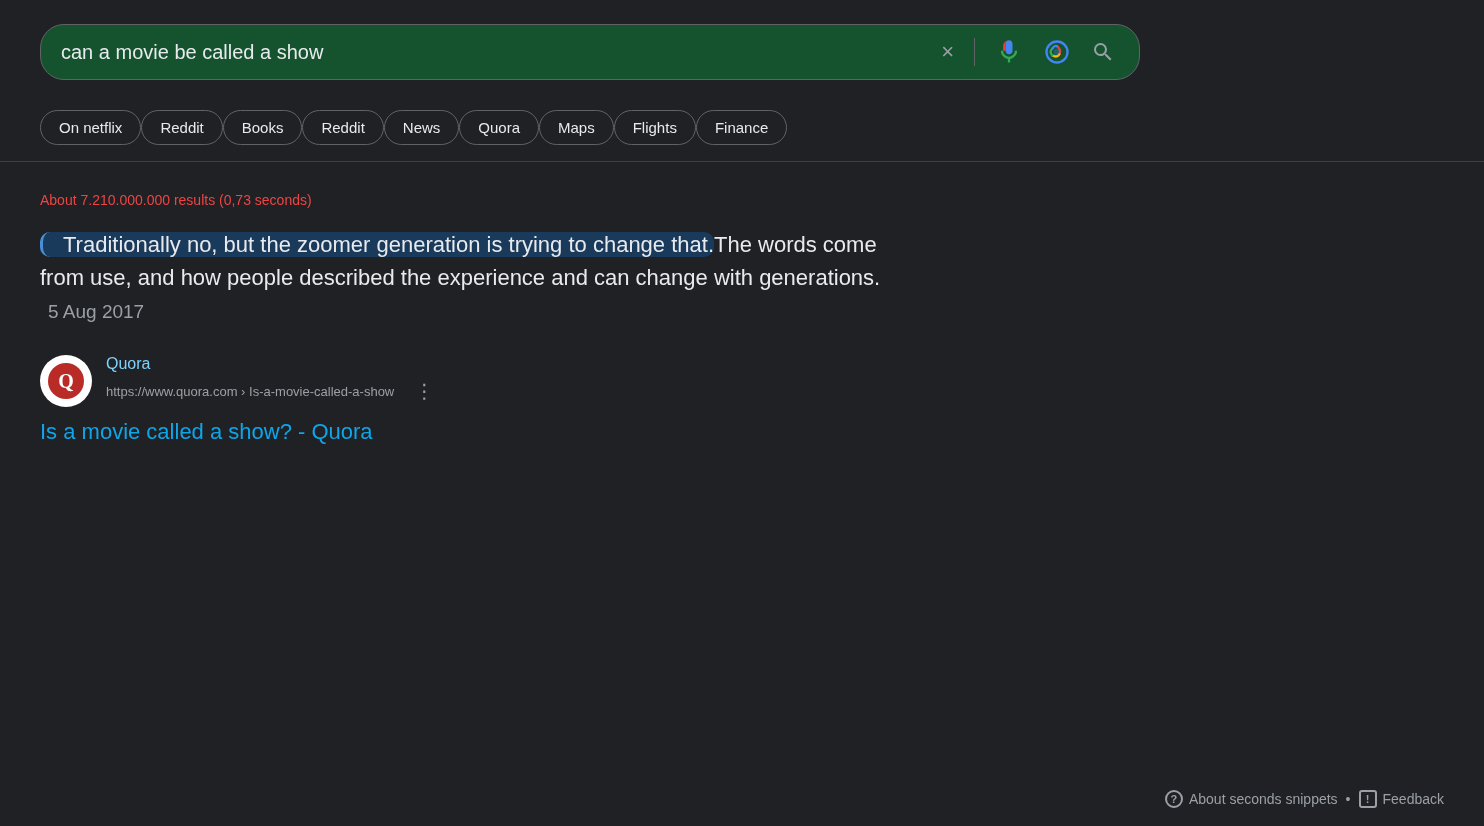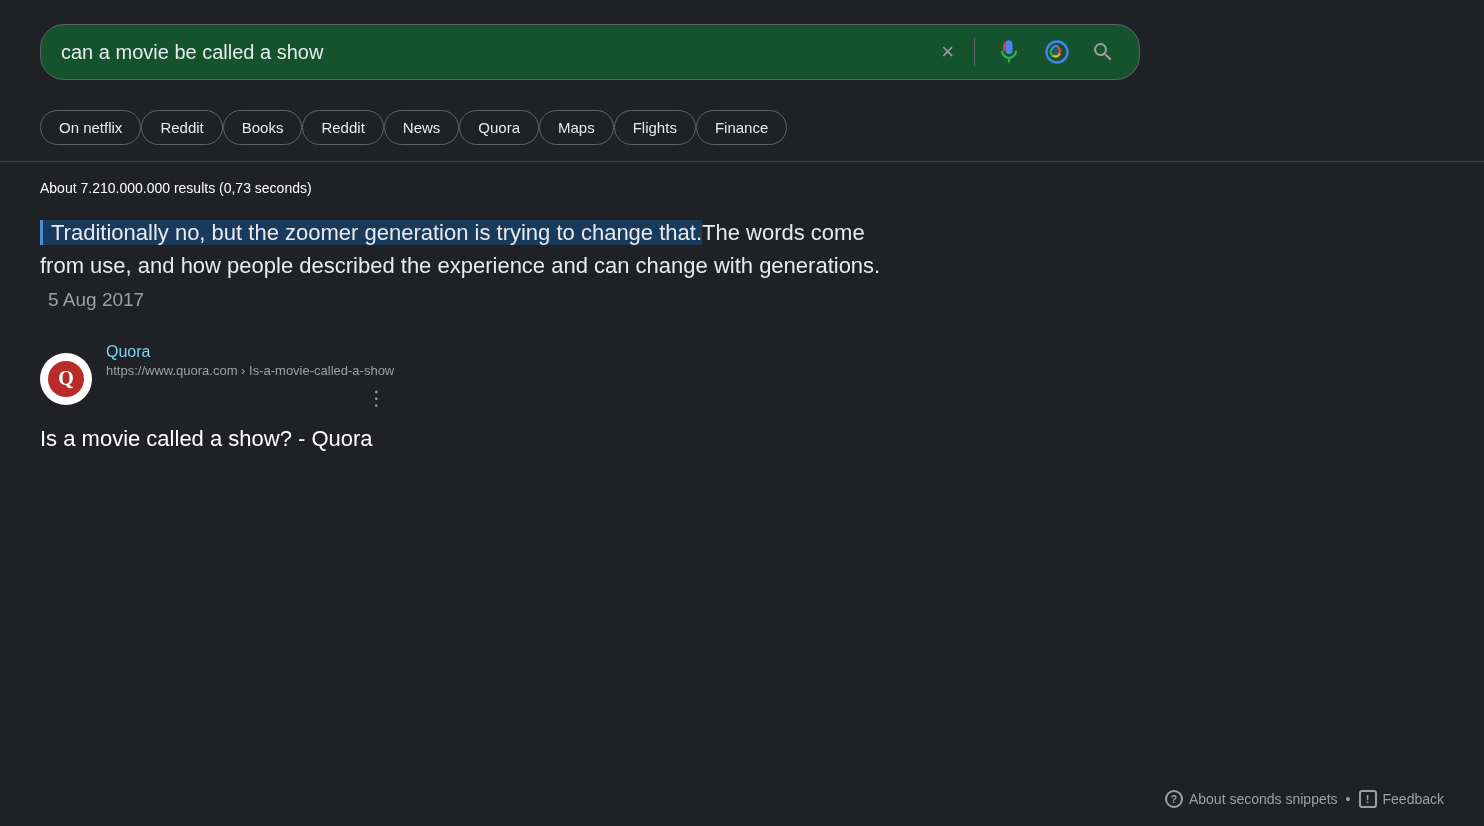--- a/index.html
+++ b/index.html
@@ -106,41 +106,43 @@
       background: transparent;
       transition: background 0.15s;
     }
 
     
     .results-area {
       padding: 18px 40px 0 40px;
     }
 
     .results-count {
-      color: #ffffff;
+      color: #ef4444;
       font-size: 14px;
       margin-bottom: 20px;
+      margin-top: 12px;
     }
 
     
     .featured-snippet {
       max-width: 860px;
       margin-bottom: 24px;
     }
 
     .snippet-text {
       font-size: 22px;
       line-height: 1.5;
       color: #e8eaed;
     }
 
     .snippet-highlight {
       background-color: #1a3a5c;
       border-left: 3px solid #4a8fd4;
-      padding-left: 8px;
+      padding-left: 20px;
+      border-radius: 10px;
     }
 
     .snippet-date {
       color: #9aa0a6;
       font-size: 19px;
       margin-left: 8px;
       font-weight: normal;
       text-align: center;
     }
 
@@ -192,35 +194,34 @@
     }
 
     .source-url {
       font-size: 13px;
       color: #9aa0a6;
     }
 
     .source-url-row {
       display: flex;
       align-items: center;
-      gap: 4px;
-      flex-direction: column;
+      gap: 12px;
     }
 
     .more-icon {
       color: #9aa0a6;
       font-size: 20px;
       cursor: pointer;
       margin-left: auto;
       padding: 4px 8px;
     }
 
     .result-link {
       font-size: 22px;
-      color: #ffffff;
+      color: #0ea5e9;
       text-decoration: none;
       cursor: pointer;
     }
 
     
     .bottom-bar {
       position: fixed;
       bottom: 0;
       right: 0;
       display: flex;

